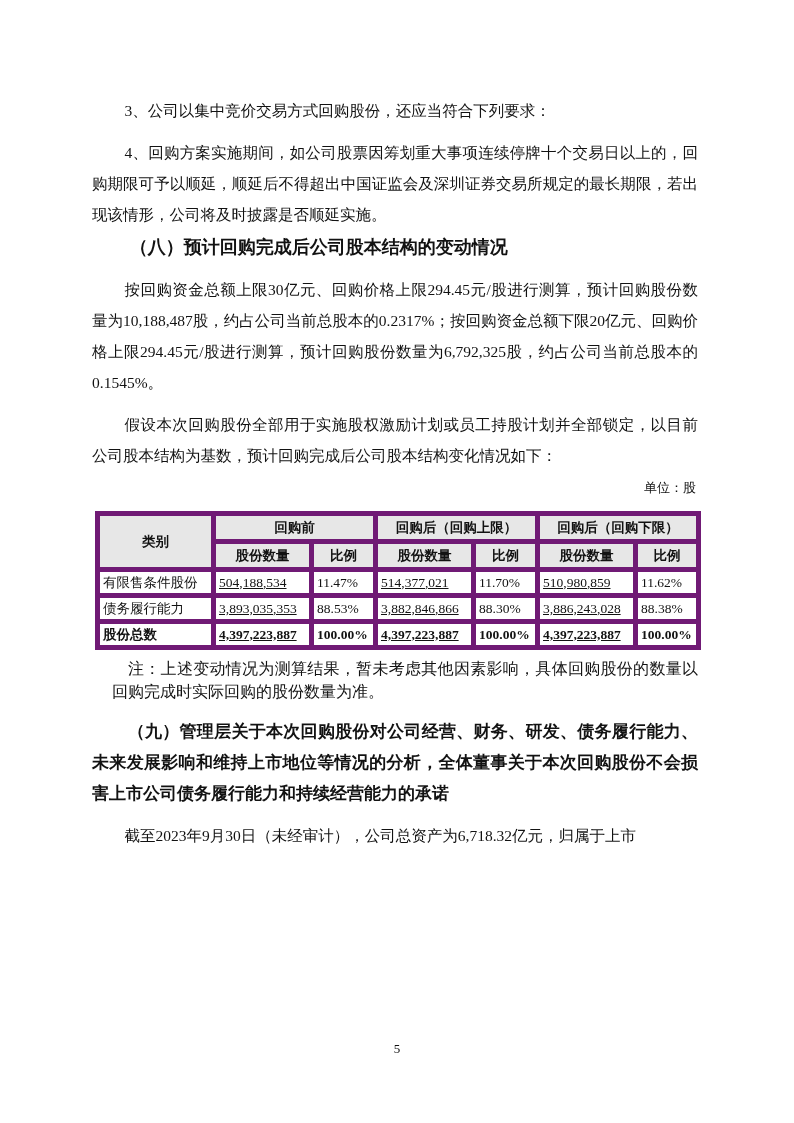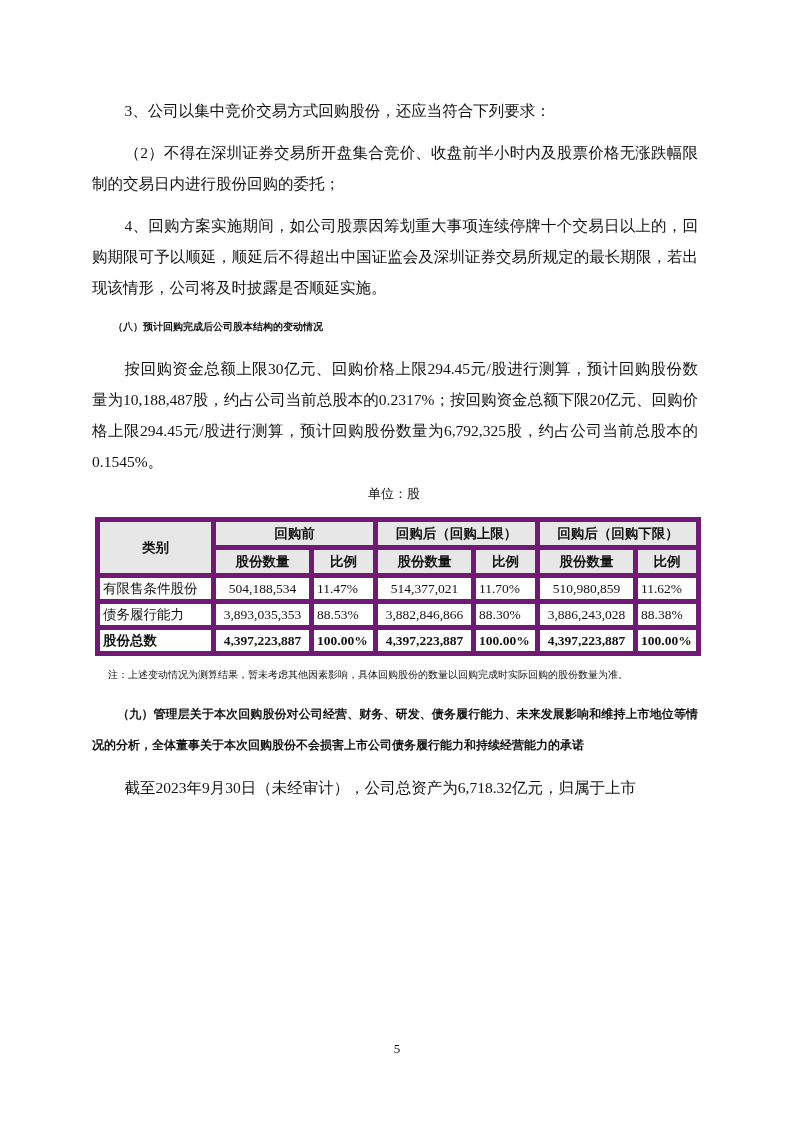--- a/index.html
+++ b/index.html
@@ -26,32 +26,32 @@
   p.body {
     font-size: 15.5px;
     line-height: 31px;
     text-align: justify;
     text-indent: 2.1em;
     margin-top: 11px;
   }
   p.body:first-child { margin-top: 0; }
 
   p.heading {
-    font-size: 10px;
+    font-size: 18px;
     font-weight: bold;
     line-height: 31px;
     text-align: justify;
     text-indent: 2.1em;
-    margin-top: 8px;
+    margin-top: 2px;
   }
 
   .unit {
     font-size: 13px;
     line-height: 20px;
-    text-align: center;
+    text-align: right;
     margin-top: 7px;
     padding-right: 2px;
   }
 
   table.share-table {
     border-collapse: collapse;
     table-layout: fixed;
     width: 601px;
     margin-left: 3px;
     margin-top: 13px;
@@ -66,35 +66,35 @@
   }
   table.share-table th {
     background: #e7e7e7;
     font-weight: bold;
     text-align: center;
     height: 28px;
     padding: 0 2px;
   }
   table.share-table td { height: 26px; padding: 0 3px; }
   td.cat { text-align: left; padding-left: 6px; margin-left: 10px; }
-  td.num { text-align: center; padding-right: 9px; }
+  td.num { text-align: left; padding-right: 9px; text-decoration: underline; }
   td.pct { text-align: left; padding-right: 7px; }
   tr.total-row td { font-weight: bold; }
 
   p.note {
-    font-size: 10px;
+    font-size: 16px;
     line-height: 23px;
     text-align: justify;
     text-indent: 1em;
     margin-top: 7px;
-    margin-left: 6px;
+    margin-left: 20px;
   }
 
   p.heading-long {
-    font-size: 12px;
+    font-size: 17px;
     font-weight: bold;
     line-height: 31px;
     text-align: justify;
     text-indent: 2.1em;
     margin-top: 13px;
   }
 
   .pagenum {
     position: absolute;
     top: 1040px;
@@ -105,26 +105,26 @@
     line-height: 18px;
   }
 </style>
 </head>
 <body>
 
 <div class="page">
   <div class="content">
 
     <p class="body">3、公司以集中竞价交易方式回购股份，还应当符合下列要求：</p>
-    <p class="body">（2）不得在深圳证券交易所开盘集合竞价、收盘前半小时内及股票价格无涨跌幅限制的交易日内进行股份回购的委托；</p>
     <p class="body">4、回购方案实施期间，如公司股票因筹划重大事项连续停牌十个交易日以上的，回购期限可予以顺延，顺延后不得超出中国证监会及深圳证券交易所规定的最长期限，若出现该情形，公司将及时披露是否顺延实施。</p>
 
     <p class="heading">（八）预计回购完成后公司股本结构的变动情况</p>
 
     <p class="body">按回购资金总额上限30亿元、回购价格上限294.45元/股进行测算，预计回购股份数量为10,188,487股，约占公司当前总股本的0.2317%；按回购资金总额下限20亿元、回购价格上限294.45元/股进行测算，预计回购股份数量为6,792,325股，约占公司当前总股本的0.1545%。</p>
+    <p class="body">假设本次回购股份全部用于实施股权激励计划或员工持股计划并全部锁定，以目前公司股本结构为基数，预计回购完成后公司股本结构变化情况如下：</p>
 
     <div class="unit">单位：股</div>
 
     <table class="share-table">
       <colgroup>
         <col style="width:116px">
         <col style="width:98px">
         <col style="width:64px">
         <col style="width:98px">
         <col style="width:64px">

